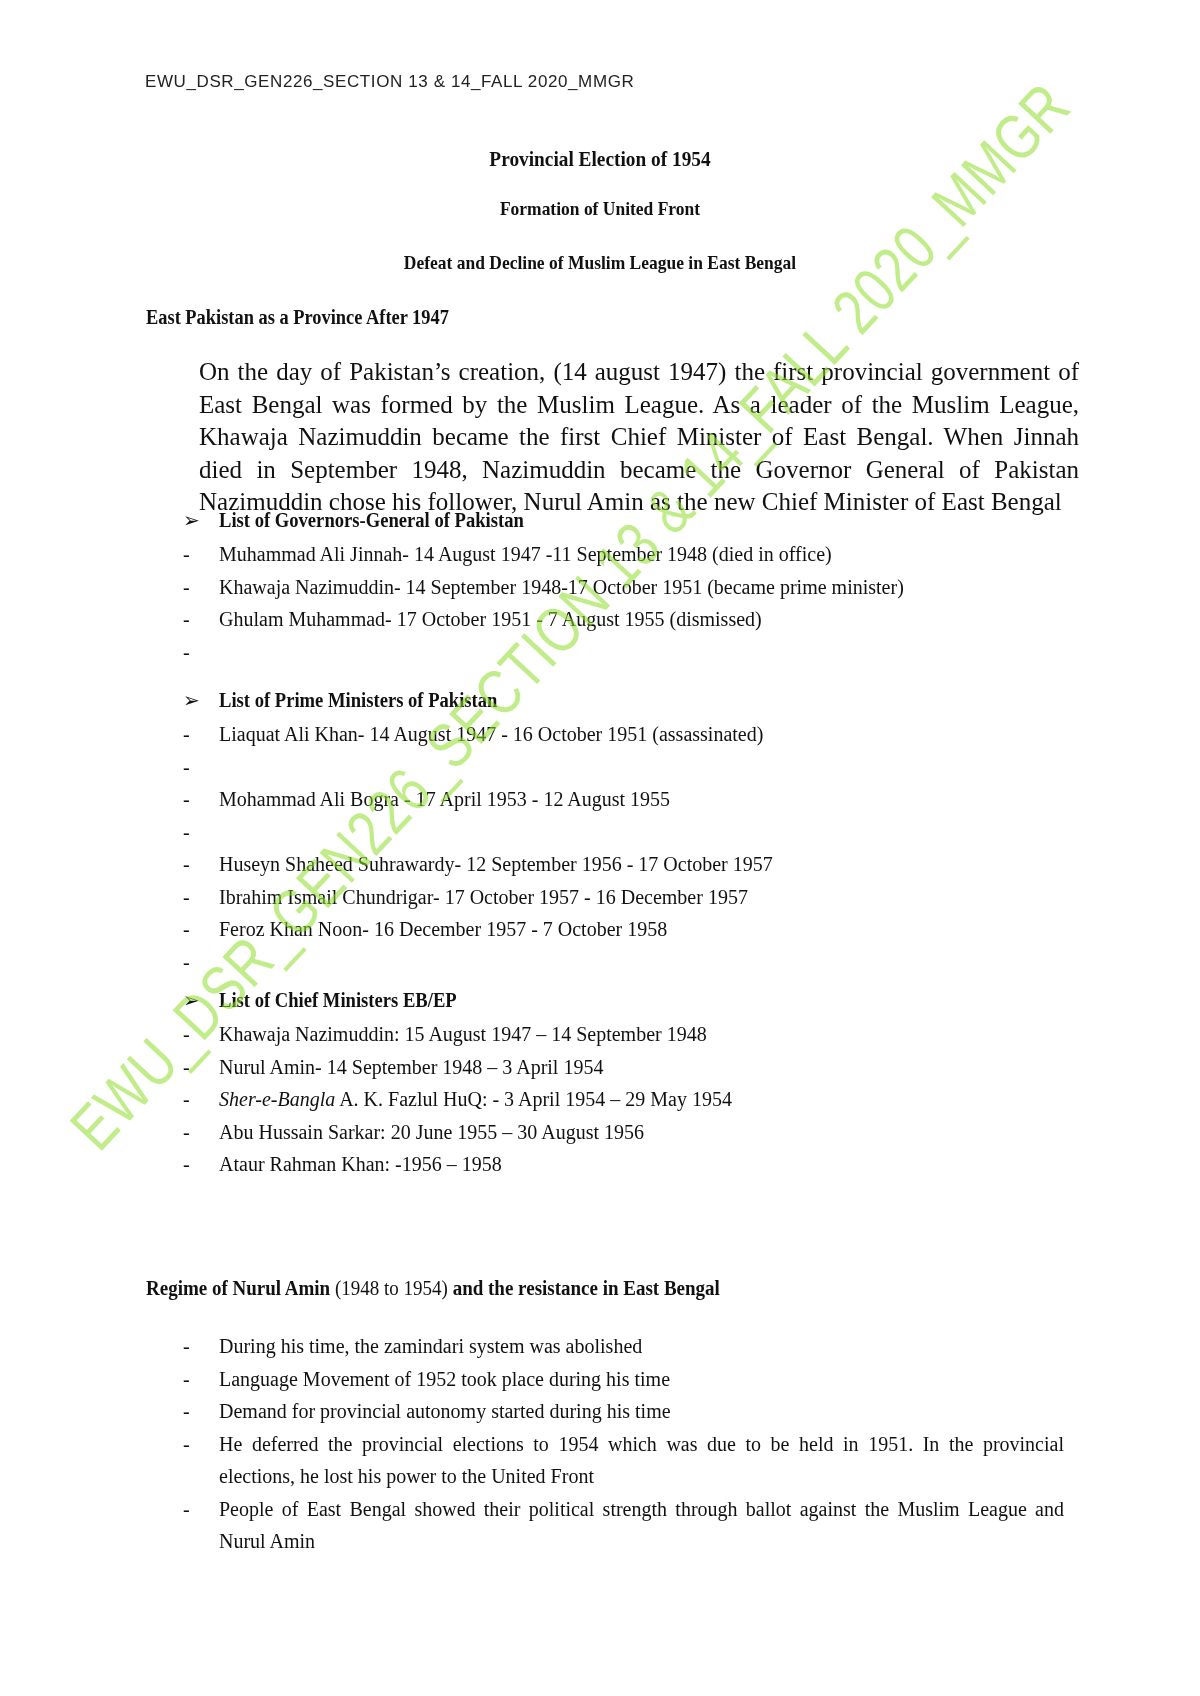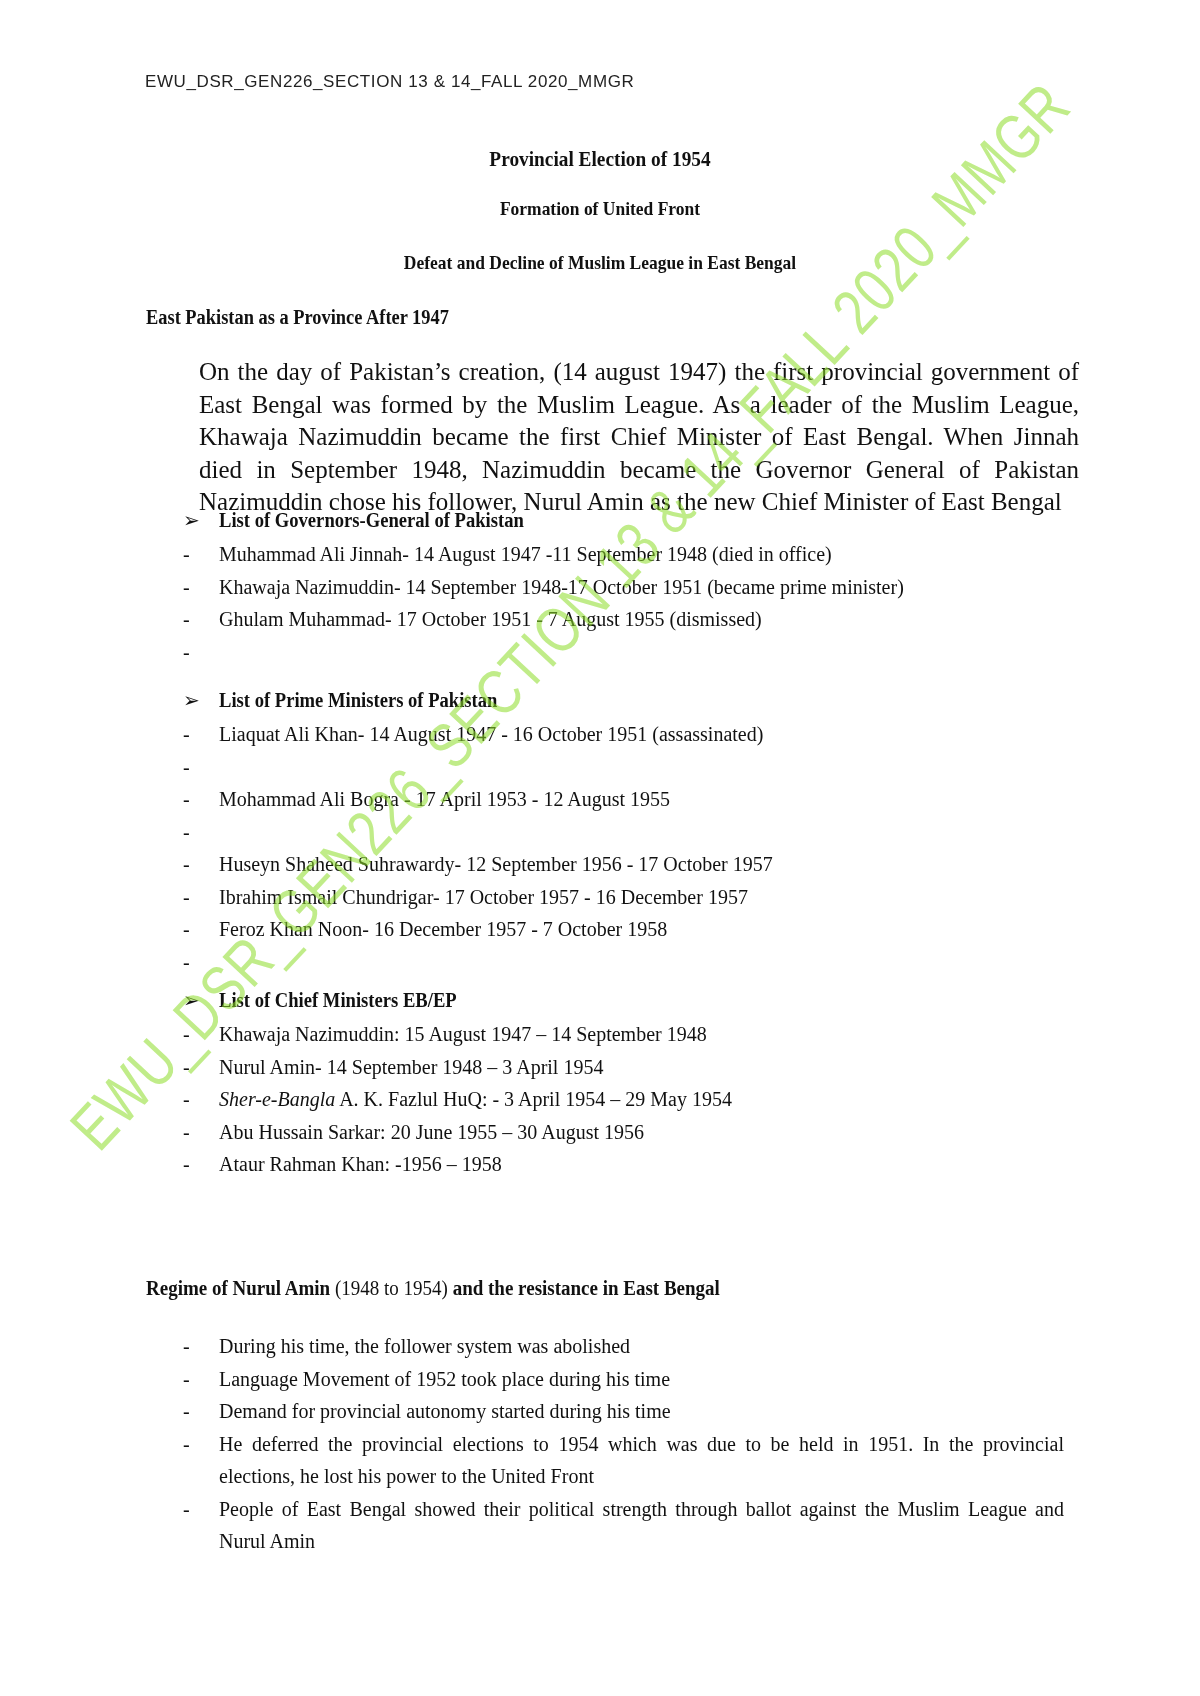--- a/index.html
+++ b/index.html
@@ -153,21 +153,21 @@
       <span class="txt">Ataur Rahman Khan: -1956 – 1958</span>
     </li>
 </ul>
 
 <div class="regime">
   <b>Regime of Nurul Amin</b><span> (1948 to 1954) </span><b>and the resistance in East Bengal</b>
 </div>
 <ul class="list wrap" style="top:1330px">
   <li>
       <span class="dash">-</span>
-      <span class="txt">During his time, the follower system was abolished</span>
+      <span class="txt">During his time, the zamindari system was abolished</span>
     </li>
   <li>
       <span class="dash">-</span>
       <span class="txt">Language Movement of 1952 took place during his time</span>
     </li>
   <li>
       <span class="dash">-</span>
       <span class="txt">Demand for provincial autonomy started during his time</span>
     </li>
   <li>

